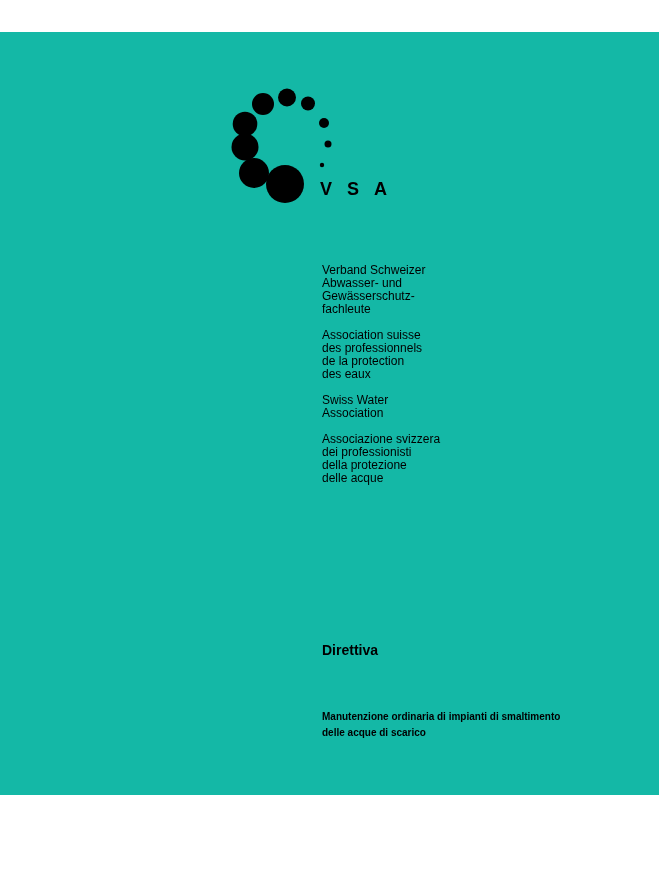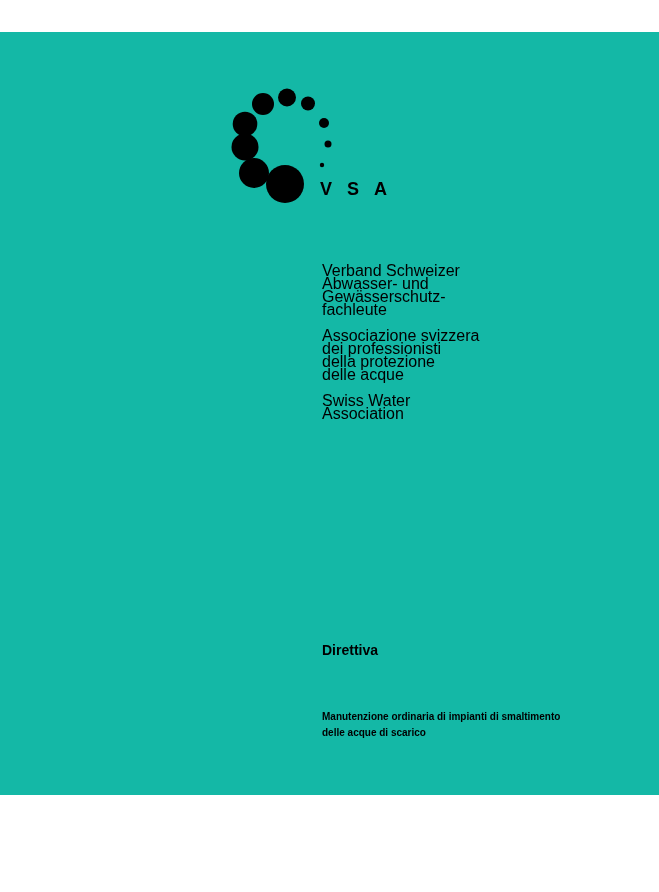--- a/index.html
+++ b/index.html
@@ -33,21 +33,21 @@
     letter-spacing: 15px;
   }
   .org-block {
     position: absolute;
     left: 322px;
     top: 232px;
     width: 250px;
   }
   .org-name {
     margin: 0 0 13px 0;
-    font-size: 16px;
+    font-size: 12px;
     line-height: 13px;
     white-space: pre-line;
   }
   .doc-title {
     position: absolute;
     left: 322px;
     top: 542px;
     width: 320px;
     font-size: 11px;
     font-weight: bold;
@@ -98,26 +98,30 @@
       <circle cx="322" cy="133" r="2.2"></circle>
     </g>
     <text x="320" y="163">VSA</text>
   </svg>
 
   <div class="org-block">
     <p class="org-name">Verband Schweizer
 Abwasser- und
 Gewässerschutz-
 fachleute</p>
+    <p class="org-name">Association suisse
+des professionnels
+de la protection
+des eaux</p>
+    <p class="org-name">Swiss Water
+Association</p>
     <p class="org-name">Associazione svizzera
 dei professionisti
 della protezione
 delle acque</p>
-    <p class="org-name">Swiss Water
-Association</p>
   </div>
 
 
   <div class="doc-type">Direttiva</div>
 
   <div class="doc-subtitle">Manutenzione ordinaria di impianti di smaltimento
 delle acque di scarico</div>
 
   <div class="edition">Edizione 2007</div>
 

